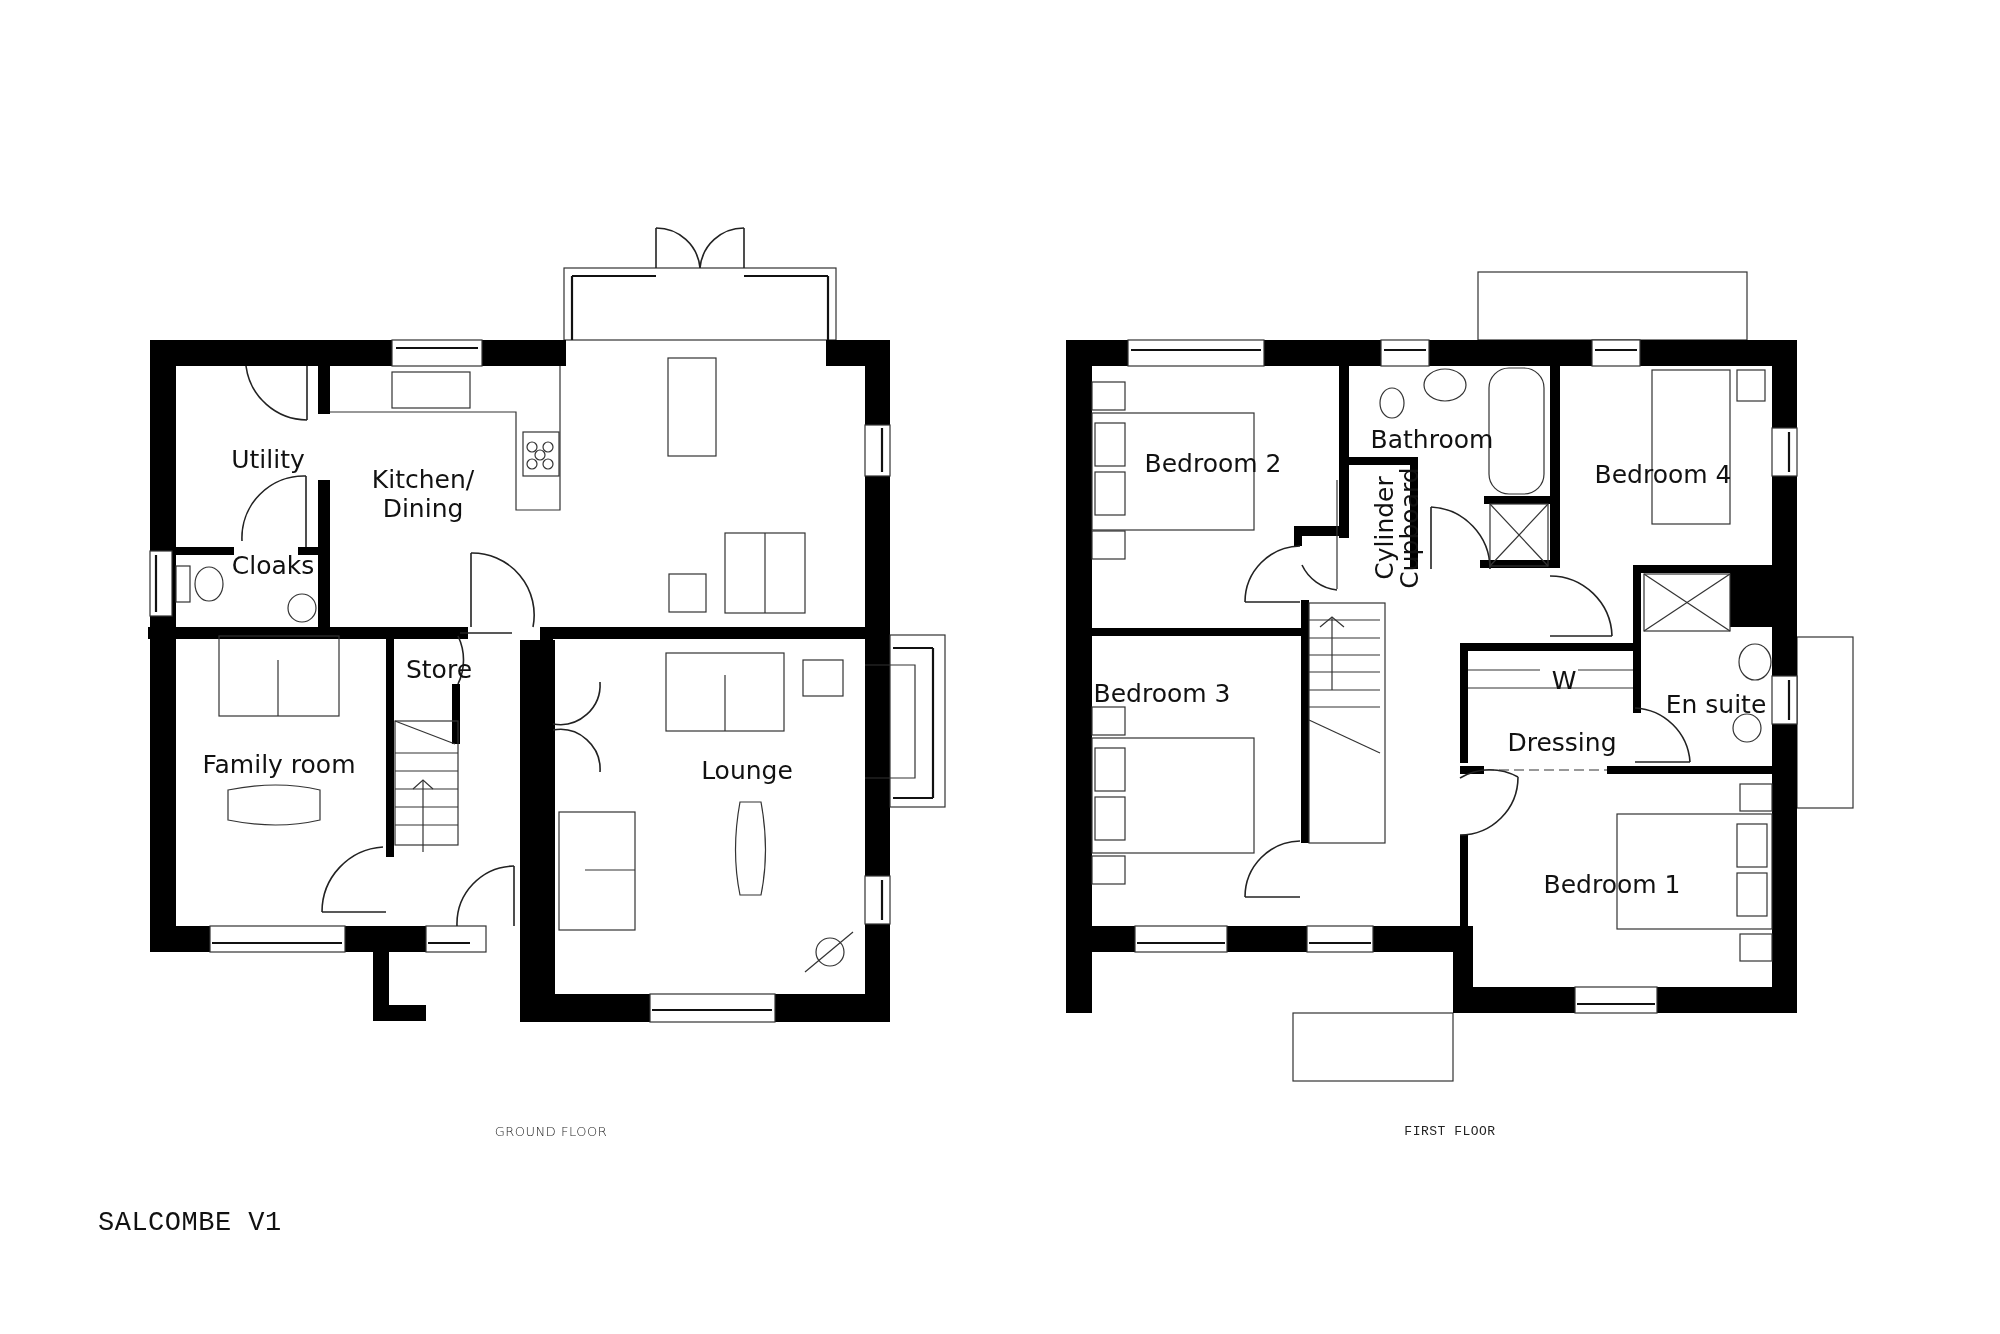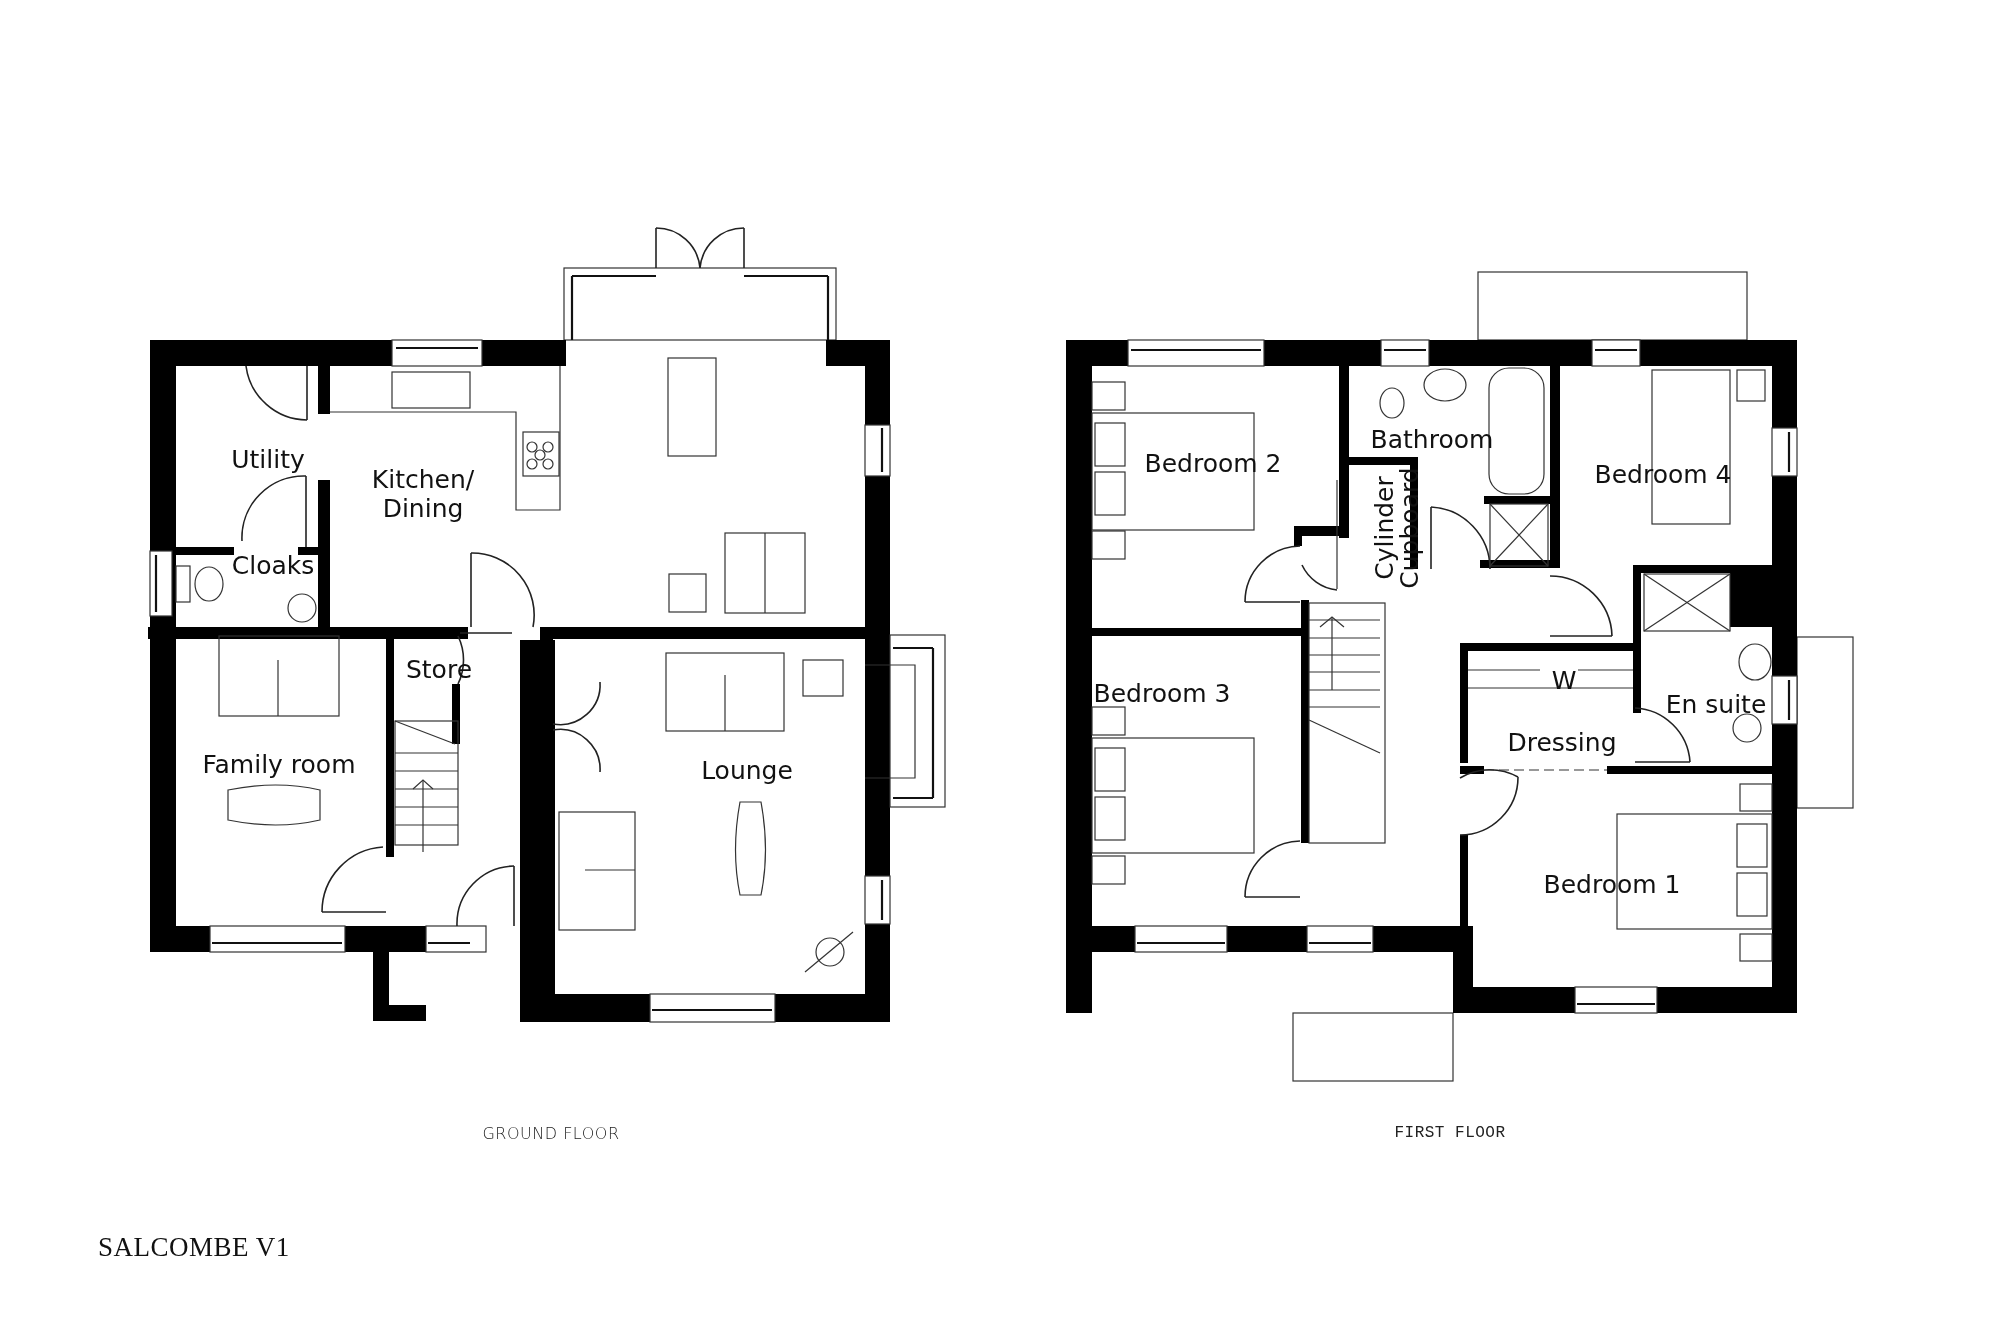--- a/index.html
+++ b/index.html
@@ -4,22 +4,22 @@
 <style>
   html, body { margin: 0; padding: 0; background: #ffffff; }
   body { width: 2000px; height: 1334px; position: relative; overflow: hidden; font-family: "DejaVu Sans", sans-serif; }
   svg.plan { position: absolute; left: 0; top: 0; width: 2000px; height: 1334px; }
   .wall { fill: #000; }
   .ln { fill: none; stroke: #222; stroke-width: 1.6; }
   .ln2 { fill: none; stroke: #333; stroke-width: 1.2; }
   .win { fill: #fff; stroke: #333; stroke-width: 1.2; }
   .winbar { stroke: #111; stroke-width: 2.2; }
   .room-label { font-family: "DejaVu Sans", sans-serif; font-size: 25px; fill: #111; }
-  .floor-label { position: absolute; font-family: "DejaVu Sans", sans-serif; font-size: 16px; color: #222; letter-spacing: 0.5px; font-weight: 300; }
-  .title { position: absolute; font-family: Liberation Serif, serif; font-size: 27px; color: #111; letter-spacing: 0.5px; font-weight: 300; margin-top: 24px; }
+  .floor-label { position: absolute; font-family: "DejaVu Sans", sans-serif; font-size: 13px; color: #222; letter-spacing: 0.5px; font-weight: 300; }
+  .title { position: absolute; font-family: Liberation Mono, monospace; font-size: 27px; color: #111; letter-spacing: 0.5px; font-weight: 300; }
 </style>
 </head>
 <body>
 
 <svg class="plan" viewBox="0 0 2000 1334" xmlns="http://www.w3.org/2000/svg">
 
   <g>
 
     <g>
       <rect x="564" y="268" width="272" height="72" class="ln2"></rect>

